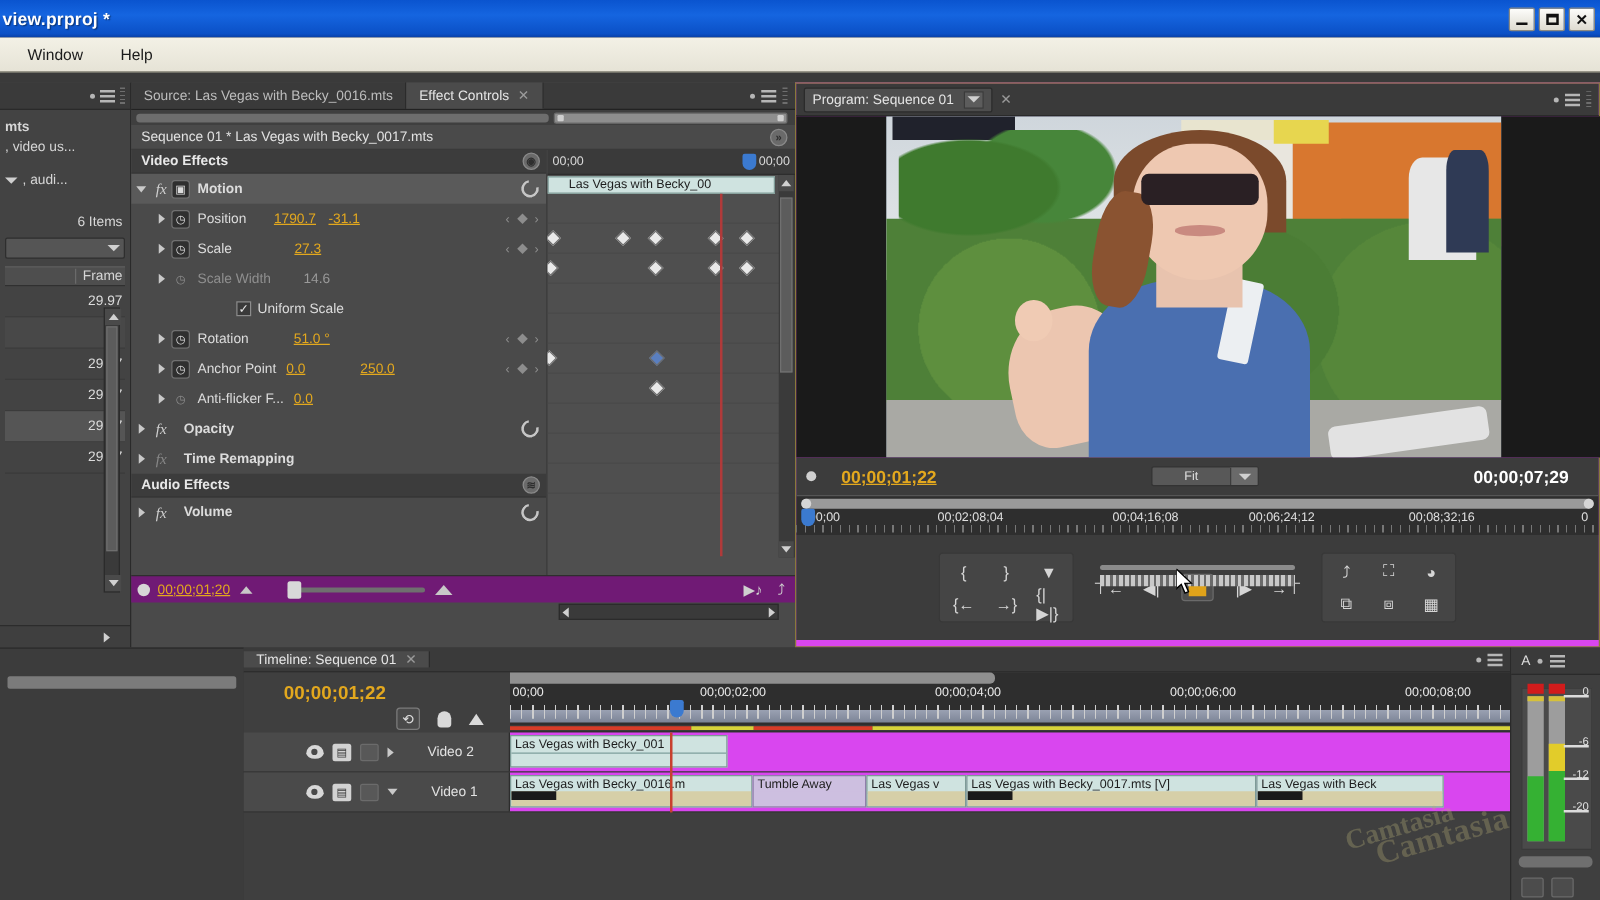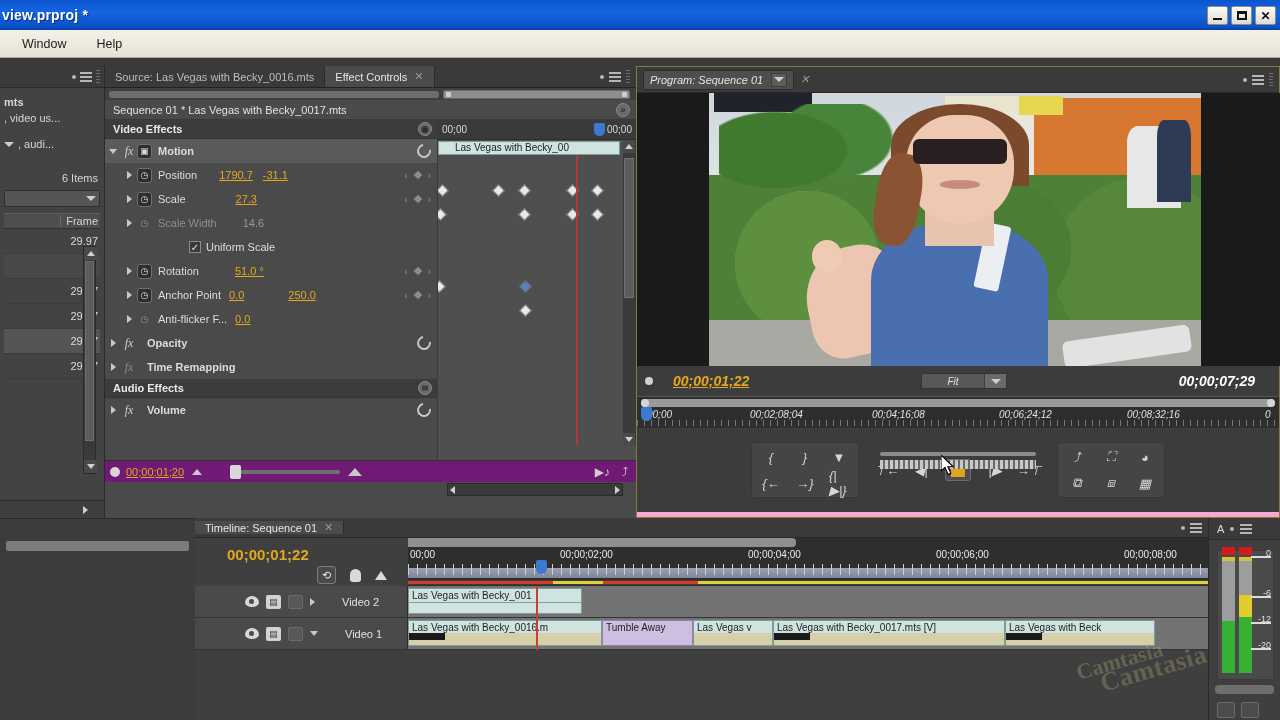--- a/index.html
+++ b/index.html
@@ -148,21 +148,21 @@
   .ec-foot .tc { color:#e3a81e; font-size:11px; text-decoration:underline; margin-left:6px;}
   .ec-foot .pin { width:10px;height:10px;border-radius:50%;background:#d6d6d6; margin-left:5px;}
   .zoom-slider { margin-left:28px; width:110px; height:4px; background:#6f6f6f; border-radius:2px; position:relative;}
   .zoom-slider .knob { position:absolute; left:0; top:-5px; width:11px; height:14px; background:#d8d8d8; border-radius:2px;}
   .mountain { width:0;height:0;border-left:7px solid transparent;border-right:7px solid transparent;border-bottom:8px solid #c8c8c8; margin-left:8px;}
   .mountain.sm { border-left-width:5px;border-right-width:5px;border-bottom-width:6px; }
   .ec-foot-icons { margin-left:auto; display:flex; gap:12px; padding-right:8px; color:#cfcfcf; font-size:12px;}
   .ec-hscroll { position:absolute; left:342px; bottom:22px; width:176px; height:13px; background:#3a3a3a; border:1px solid #2b2b2b; display:flex; align-items:center; justify-content:space-between; padding:0 2px;}
 
   
-  #prog-panel { left: 636px; top: 66px; width: 644px; height: 452px; background:#f9a8d4; border:1px solid #8a7a3a; border-left-color:#8a7a3a;font-style:italic;}
+  #prog-panel { left: 636px; top: 66px; width: 644px; height: 452px; background:#d946ef; border:1px solid #8a7a3a; border-left-color:#8a7a3a;}
   .prog-tabbar { height:26px; background:#3a3a3a; display:flex; align-items:center; padding-left:6px; border-bottom:1px solid #2a2a2a;}
   .prog-tab {
     display:flex; align-items:center; gap:8px; background:#4e4e4e;
     border:1px solid #2b2b2b; border-radius:2px; padding:2px 6px; font-size:11px; color:#e4e4e4;
   }
   .prog-tab .dd { width:16px;height:14px;background:#5c5c5c;border:1px solid #3a3a3a;display:flex;align-items:center;justify-content:center;}
   .prog-x { margin-left:6px; color:#9a9a9a; }
   .prog-video { position:relative; width:644px; height:273px; background:#1a1a1a; overflow:hidden;}
   .vid { position:absolute; left:72px; top:0px; width:492px; height:273px; overflow:hidden; background:#6b7b86;}
 
@@ -214,21 +214,21 @@
   .tl-ph-line { position:absolute; top:36px; bottom:-160px; width:2px; background:#c8402e; z-index:5;}
 
   .tl-tracks { position:absolute; left:0; top:68px; right:0; bottom:0; }
   .track { display:flex; height:32px; border-bottom:1px solid #333; }
   .trk-head { width:213px; background:#4a4a4a; display:flex; align-items:center; gap:7px; padding-left:50px; border-right:1px solid #2c2c2c;}
   .eye { width:14px;height:11px;border-radius:50% 50% 50% 50%/60% 60% 40% 40%; background:#d8d8d8; position:relative;}
   .eye:after{content:'';position:absolute;left:4px;top:3px;width:5px;height:5px;border-radius:50%;background:#4a4a4a;}
   .lock-ic { width:15px;height:14px;background:#d2d2d2;border-radius:2px;color:#3a3a3a;font-size:9px;display:flex;align-items:center;justify-content:center;}
   .blank-ic { width:15px;height:14px;background:#585858;border:1px solid #6b6b6b;border-radius:2px;}
   .trk-name { font-size:11px; color:#e2e2e2; margin-left:20px;}
-  .trk-body { flex:1; background:#737373; position:relative; }
+  .trk-body { flex:1; background:#d946ef; position:relative; }
 
   .clip { position:absolute; top:2px; height:26px; background:#cfe3e0; border:1px solid #7d9b97; overflow:hidden;}
   .clip .cname { font-size:10px; color:#1d1d1d; padding:1px 3px; display:block; white-space:nowrap; border-bottom:1px solid #7fa09c;}
   .clip.trans { background:#cdbfe0; border-color:#8f7fab;}
   .thumbstrip { position:absolute; left:0; right:0; bottom:0; height:12px; background:#d6cfa8;}
   .thumbstrip .blk { position:absolute; top:0; width:36px; height:7px; background:#1a1a1a;}
 
   
   #meter-panel { left: 1208px; top: 518px; width: 72px; height: 202px; background:#3f3f3f; border-left:1px solid #2a2a2a;}
   .meter-tabbar { height:22px; background:#3a3a3a; display:flex; align-items:center; gap:6px; padding-left:8px; border-bottom:1px solid #2a2a2a; font-size:11px; color:#ddd;}
@@ -652,21 +652,21 @@
           </span>
       </span>
       <span class="tc-right">00;00;07;29</span>
     </div>
 
     <div class="prog-ruler">
       <div class="bar"></div>
       <div class="ruler-ticks"></div>
       <span class="rt" style="left:10px">00;00</span>
       <span class="rt" style="left:113px">00;02;08;04</span>
-      <span class="rt" style="left:235px">00;04;16;08</span>
+      <span class="rt" style="left:253px">00;04;16;08</span>
       <span class="rt" style="left:362px">00;06;24;12</span>
       <span class="rt" style="left:490px">00;08;32;16</span>
       <span class="rt" style="left:628px">0</span>
       <span class="prog-playhead" style="left:4px"></span>
     </div>
 
     <div class="prog-controls">
       <div class="ctlgroup">
         <span class="cbtn">{</span>
         <span class="cbtn">}</span>

